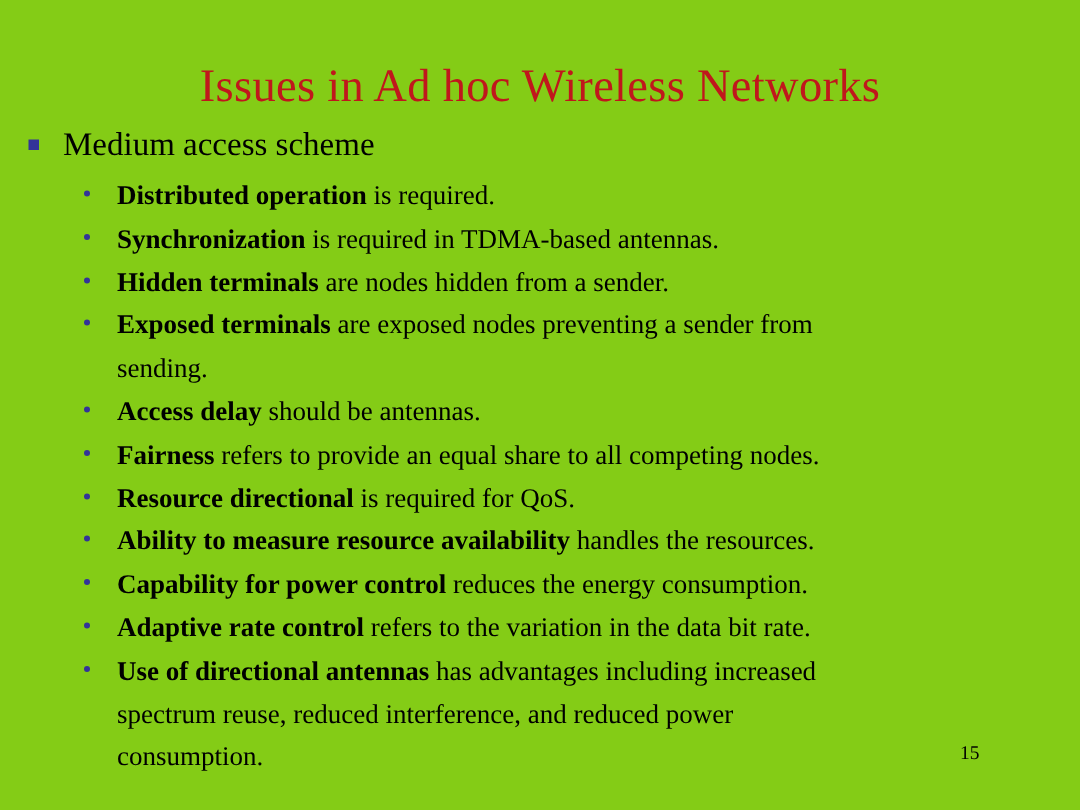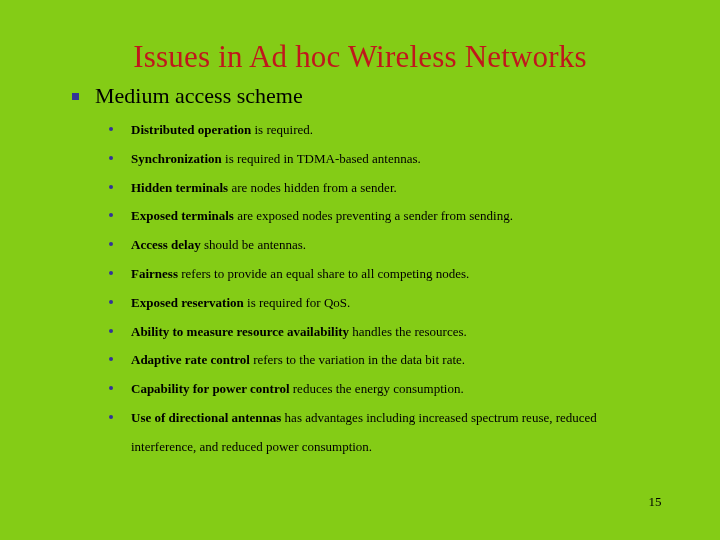--- a/index.html
+++ b/index.html
@@ -34,24 +34,23 @@
     color: #C0171C;
     font-family: "Liberation Serif", "DejaVu Serif", serif;
     font-weight: normal;
     letter-spacing: 0.2px;
     white-space: nowrap;
   }
 
   
   #body-block {
     position: absolute;
-    left: 12px;
+    left: 0;
     top: 82px;
     width: 600px;
-    padding-left: 41px;
   }
 
   
   .l1 {
     position: relative;
     padding-left: 42px;
     font-size: 22px;
     line-height: 28px;
     color: #000000;
     font-weight: normal;
@@ -70,21 +69,21 @@
   
   #sub-list {
     position: relative;
     margin: 0;
     padding: 0;
     list-style: none;
   }
   .l2 {
     position: relative;
     padding-left: 78px;
-    font-size: 13px;
+    font-size: 18px;
     line-height: 28.8px;
     color: #000000;
     min-height: 28.8px;
     white-space: normal;
   }
   .l2 .dot-bullet {
     position: absolute;
     left: 56px;
     top: 11px;
     width: 4px;
@@ -102,21 +101,20 @@
   .l2.wrap {
     padding-right: 26px;
   }
 
   
   #slide-number {
     position: absolute;
     left: 640px;
     top: 494px;
     width: 30px;
-    text-align: center;
     font-size: 13px;
     line-height: 16px;
     color: #000000;
     font-family: "Liberation Serif", "DejaVu Serif", serif;
   }
 </style>
 </head>
 <body>
 
 <div id="slide">
@@ -159,36 +157,36 @@
       </li>
 
       <li class="l2">
         <span class="dot-bullet"></span>
         <span class="lead">Fairness</span><span class="tail"> refers  to provide an equal share to all competing nodes.</span>
       </li>
 
 
       <li class="l2">
         <span class="dot-bullet"></span>
-        <span class="lead">Exposed reservation</span><span class="tail"> is required for QoS.</span>
+        <span class="lead">Resource directional</span><span class="tail"> is required for QoS.</span>
       </li>
 
       <li class="l2">
         <span class="dot-bullet"></span>
         <span class="lead">Ability to measure resource availability</span><span class="tail"> handles the resources.</span>
       </li>
 
       <li class="l2">
         <span class="dot-bullet"></span>
-        <span class="lead">Adaptive rate control</span><span class="tail"> refers to  the variation in the data bit  rate.</span>
+        <span class="lead">Capability for power control</span><span class="tail"> reduces the energy consumption.</span>
       </li>
 
       <li class="l2">
         <span class="dot-bullet"></span>
-        <span class="lead">Capability for power control</span><span class="tail"> reduces the energy consumption.</span>
+        <span class="lead">Adaptive rate control</span><span class="tail"> refers to  the variation in the data bit  rate.</span>
       </li>
 
       <li class="l2 wrap">
         <span class="dot-bullet"></span>
         <span class="lead">Use of directional antennas</span><span class="tail"> has advantages including increased spectrum reuse, reduced interference, and reduced power consumption.</span>
       </li>
 
     </ul>
   </div>
 

